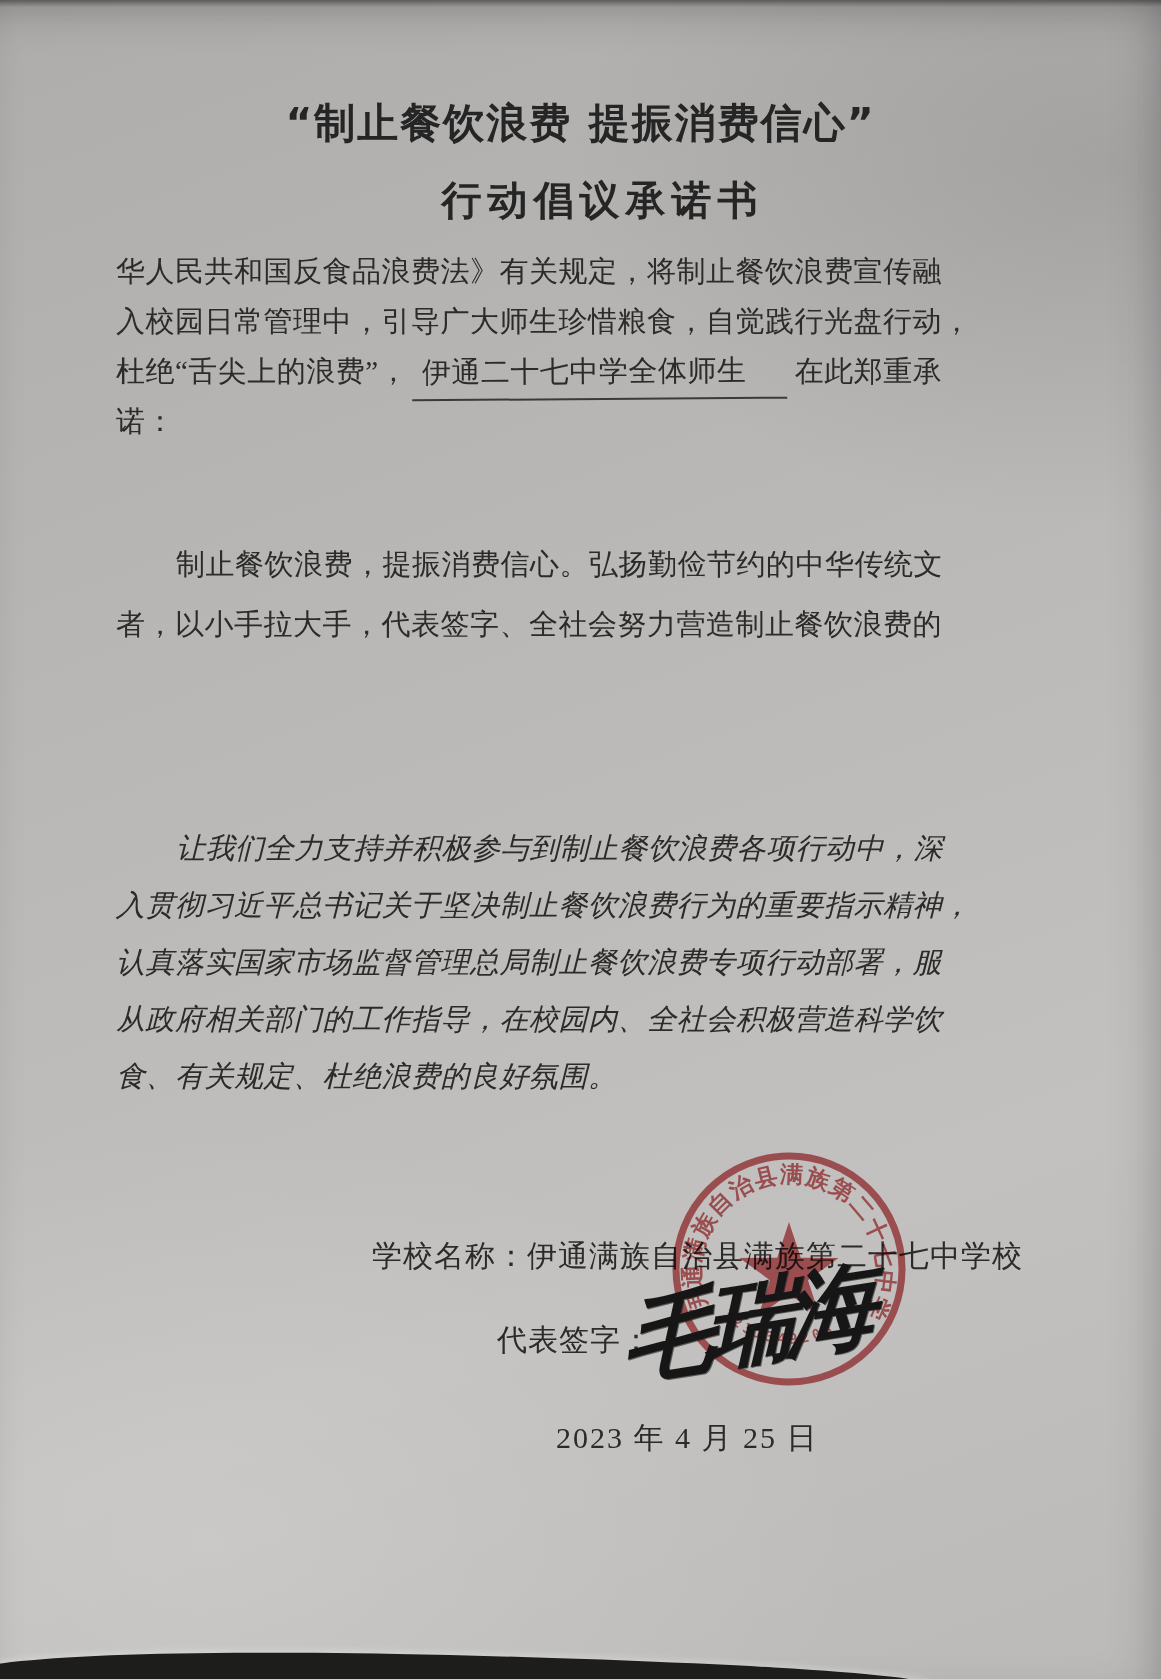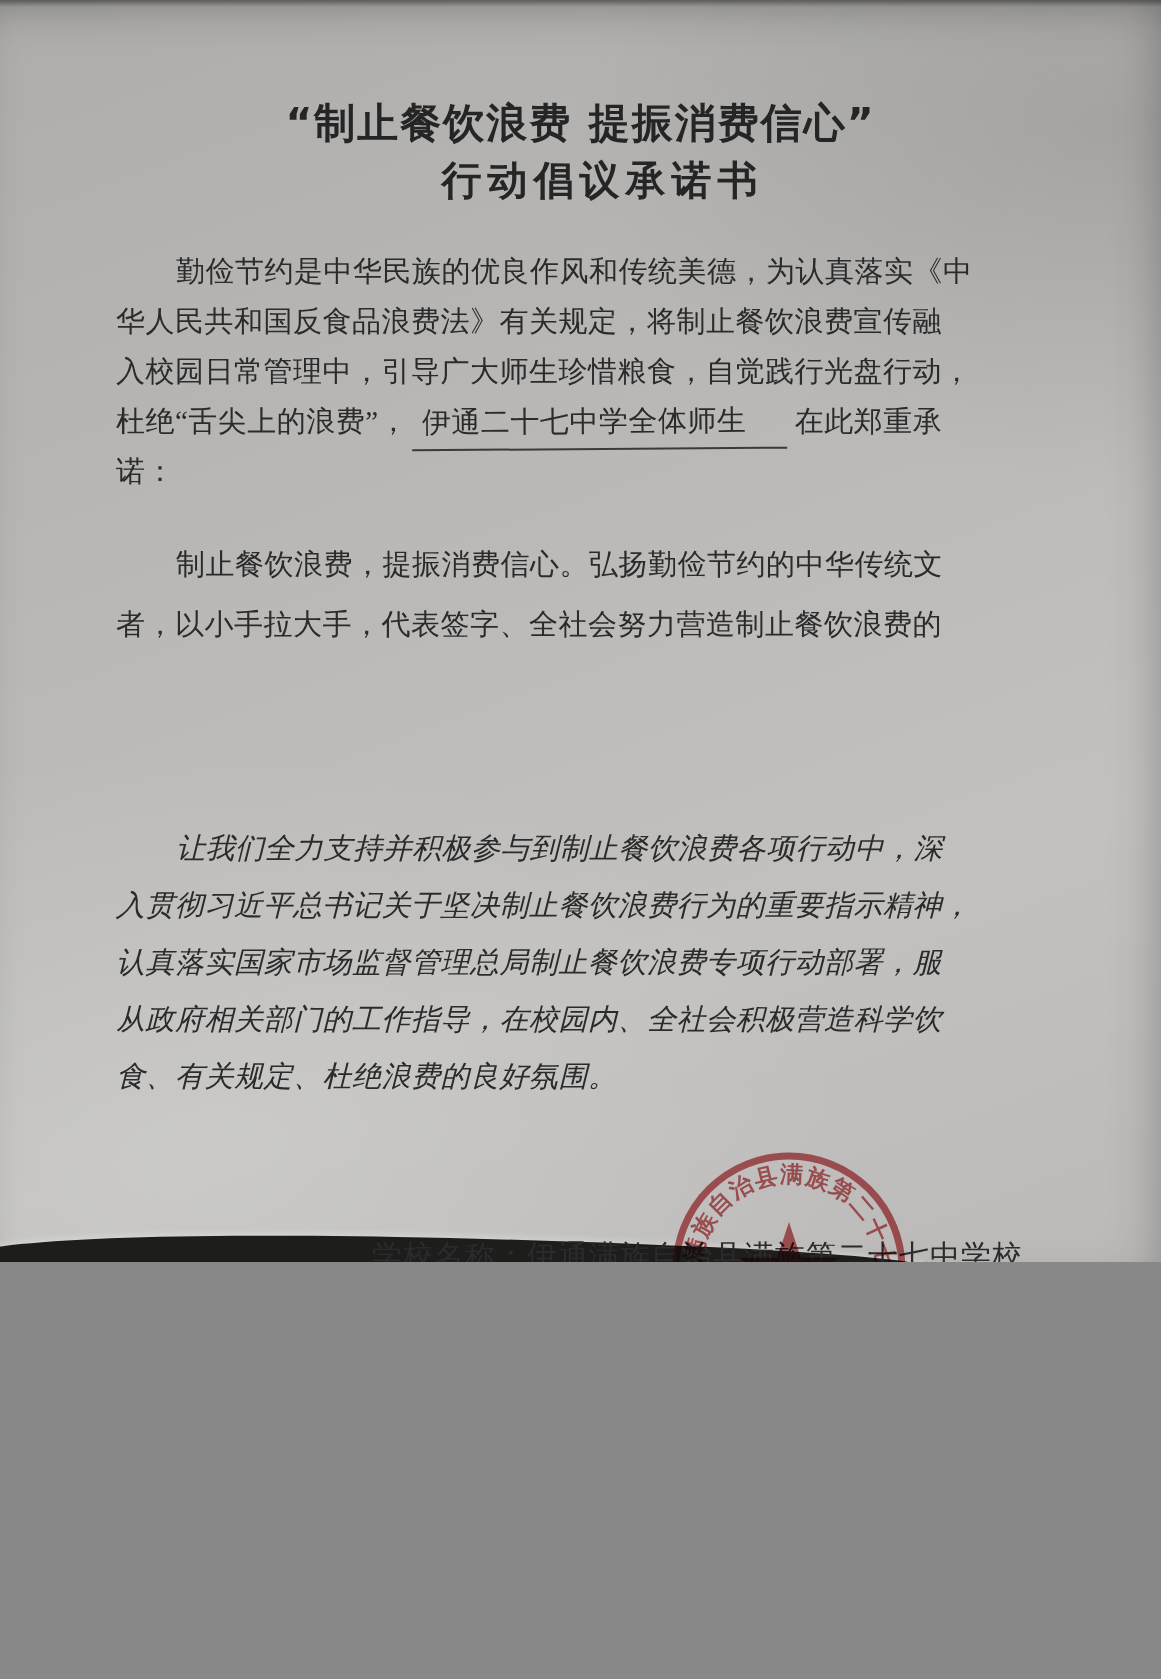--- a/index.html
+++ b/index.html
@@ -1,18 +1,18 @@
 <!DOCTYPE html>
 <html><head>
 <meta charset="utf-8">
 <style>
   html,body{margin:0;padding:0;background:#888;}
   .photo{
     position:relative;
-    width:1161px;height:1262px;
+    width:1161px;height:1679px;
     margin:0 auto;
     overflow:hidden;
     background:
       linear-gradient(180deg, rgba(60,60,58,.55) 0px, rgba(60,60,58,0) 7px),
       radial-gradient(1100px 700px at 18% 92%, rgba(255,255,255,.14), rgba(255,255,255,0) 60%),
       radial-gradient(900px 600px at 95% 10%, rgba(0,0,0,.10), rgba(0,0,0,0) 60%),
       linear-gradient(160deg,#aeadab 0%,#b9b8b6 38%,#c2c1bf 72%,#bbbab8 100%);
     box-shadow: inset -30px 0 50px -25px rgba(0,0,0,.18), inset 0 30px 50px -28px rgba(0,0,0,.28);
     font-family:"Liberation Serif","DejaVu Serif",serif;
     color:#262626;
@@ -24,21 +24,21 @@
     border-radius:48% 60% 0 0 / 30px 22px 0 0;
     transform:rotate(1.15deg);
     box-shadow:0 -3px 6px rgba(255,255,255,.25);
   }
   .title{
     position:absolute;left:0;right:0;top:96px;
     text-align:center;
     font-family:"DejaVu Sans","Liberation Sans",sans-serif;
     font-weight:700;font-size:41px;letter-spacing:2px;color:#252525;
   }
-  .title .t2{margin-top:2px;font-size:40px;letter-spacing:6px;padding-left:44px;}
+  .title .t2{margin-top:22px;font-size:40px;letter-spacing:6px;padding-left:44px;}
   .para{position:absolute;left:116px;width:860px;font-size:29px;letter-spacing:.5px;color:#2b2b2b;}
   .para .line{white-space:nowrap;}
   .p1{top:246px;}  .p1 .line{height:50px;line-height:50px;}
   .p2{top:534px;}  .p2 .line{height:60px;line-height:60px;}
   .p3{top:820px;font-style:italic;}  .p3 .line{height:57px;line-height:57px;}
   .indent{padding-left:60px;}
   .blank{
     display:inline-block;
     border-bottom:2px solid #3a3a3a;
     padding:0 40px 2px 10px;
@@ -63,21 +63,20 @@
 <body>
 
 <div class="photo">
 
   <div class="title">
     <div class="t1">“制止餐饮浪费  提振消费信心”</div>
     <div class="t2">行动倡议承诺书</div>
   </div>
 
   <div class="para p1">
-    <div class="line indent">勤俭节约是中华民族的优良作风和传统美德，为认真落实《中</div>
     <div class="line">华人民共和国反食品浪费法》有关规定，将制止餐饮浪费宣传融</div>
     <div class="line">入校园日常管理中，引导广大师生珍惜粮食，自觉践行光盘行动，</div>
     <div class="line"><span>杜绝“舌尖上的浪费”，</span><span class="blank">伊通二十七中学全体师生</span><span>在此郑重承</span></div>
     <div class="line">诺：</div>
   </div>
 
   <div class="para p2">
     <div class="line indent">制止餐饮浪费，提振消费信心。弘扬勤俭节约的中华传统文</div>
     <div class="line">者，以小手拉大手，代表签字、全社会努力营造制止餐饮浪费的</div>
   </div>

